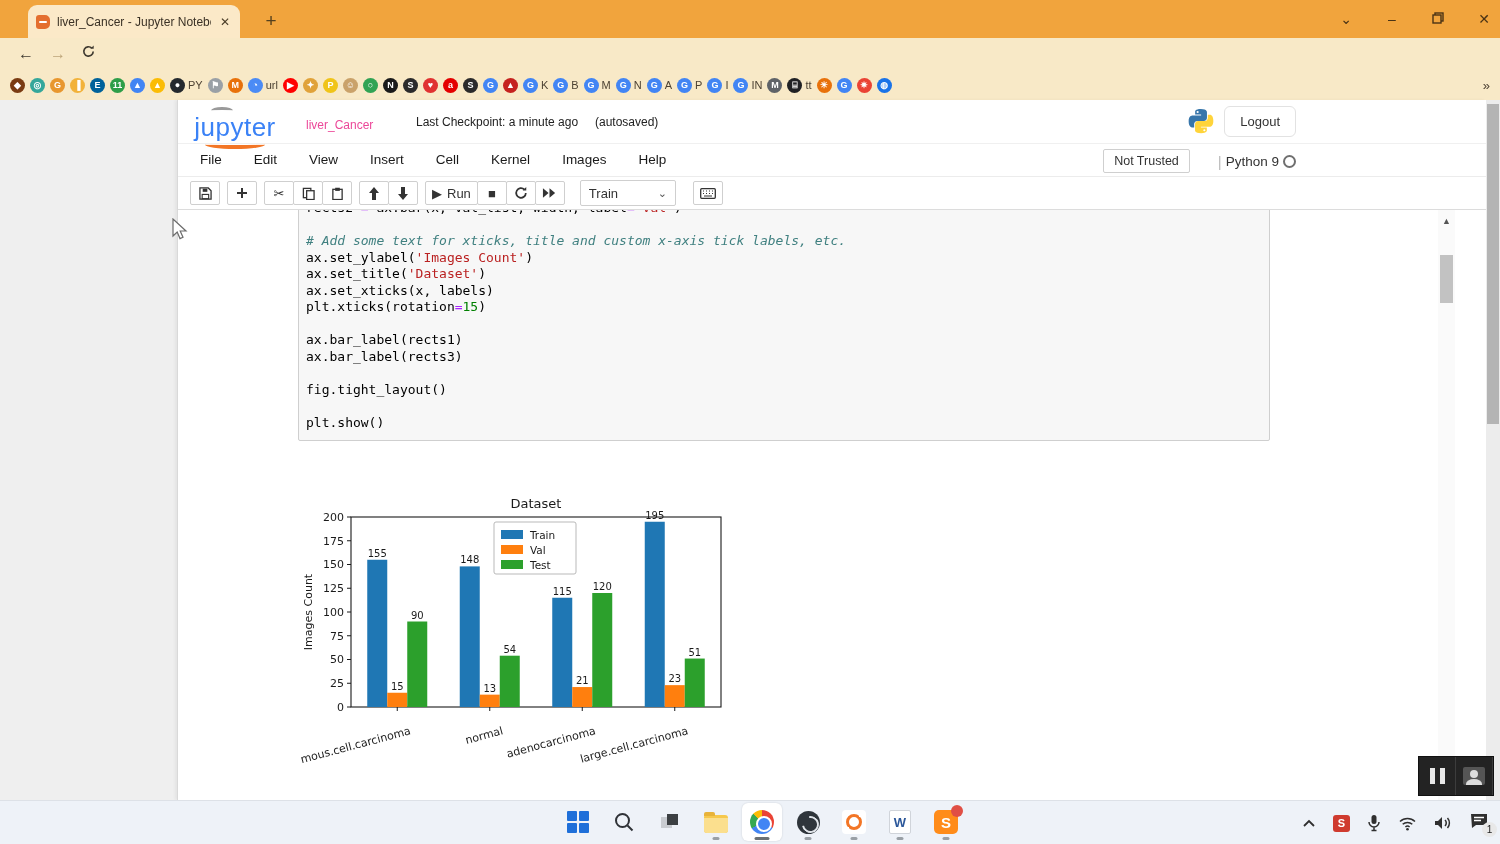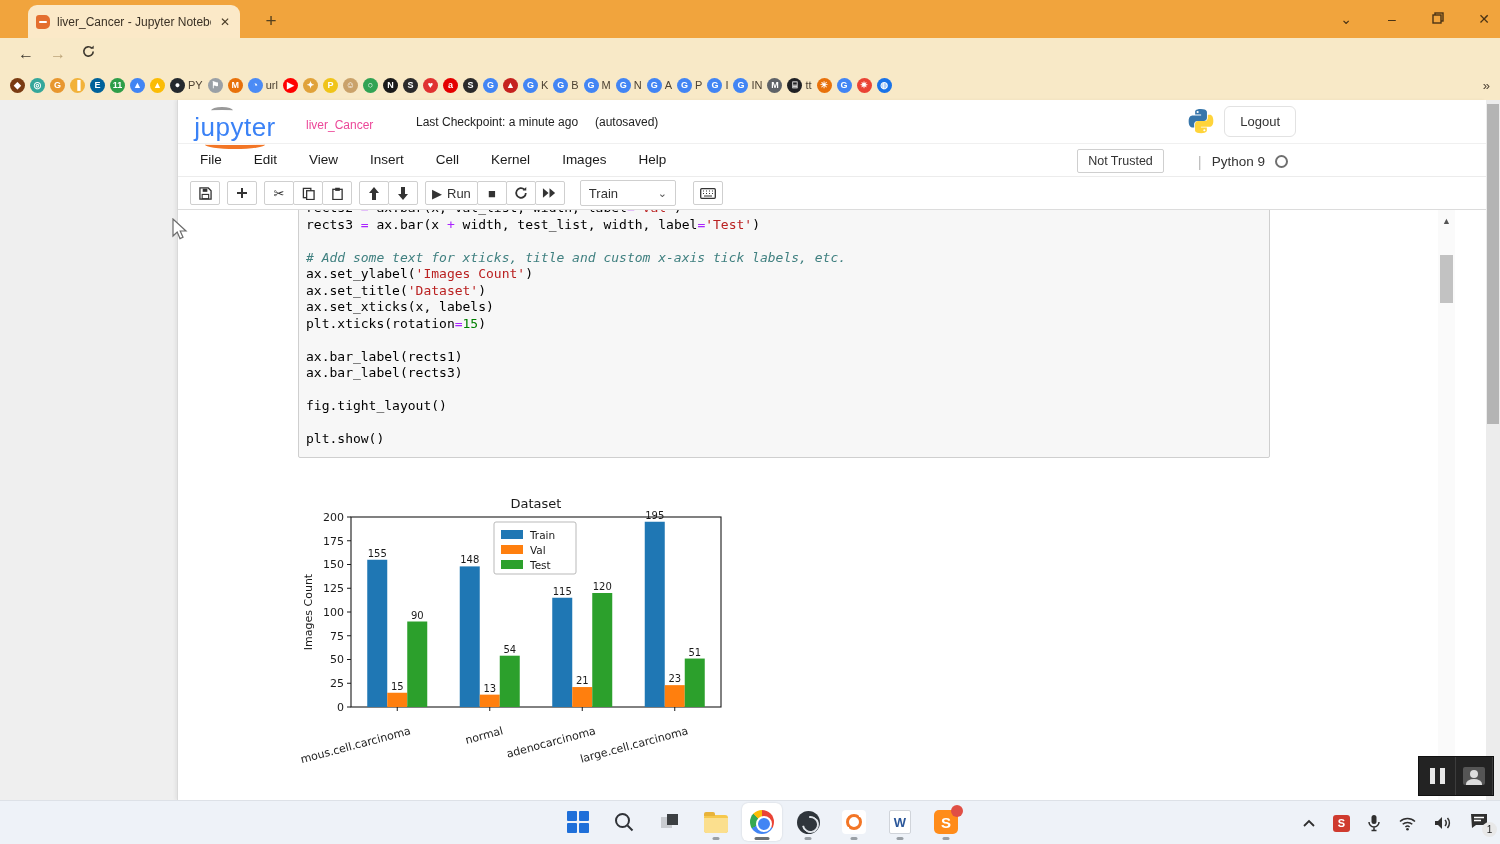--- a/index.html
+++ b/index.html
@@ -40,21 +40,21 @@
   .jp-logo .word { font-size:26px; color:#3b82f6; letter-spacing:0.5px; }
   .jp-logo .arc-bot { width:60px; height:9px; border-bottom:4px solid #f37626; border-radius:0 0 50% 50%; margin-top:-3px; }
   .nb-title { position:absolute; left:128px; top:18px; font-size:12px; color:#ec4899; }
   .checkpoint { position:absolute; left:238px; top:15px; font-size:12px; color:#222; }
   .autosaved { position:absolute; left:417px; top:15px; font-size:12px; color:#222; }
   .pylogo { position:absolute; right:272px; top:8px; }
   .logout { position:absolute; right:190px; top:6px; padding:7px 15px; background:#fff; border:1px solid #e2e2e2; border-radius:6px; font-size:13px; color:#333; }
 
   .jp-menubar { position:absolute; top:43px; left:0; right:0; height:34px; border-top:1px solid #f0f0f0; border-bottom:1px solid #ececec; display:flex; align-items:center; padding-left:6px; }
   .menu-item { padding:0 16px; font-size:13.5px; color:#1a1a1a; line-height:34px; }
-  .menu-right { position:absolute; right:198px; top:0; height:34px; display:flex; align-items:center; gap:10px; }
+  .menu-right { position:absolute; right:190px; top:0; height:34px; display:flex; align-items:center; gap:4px; }
   .not-trusted { border:1px solid #cfcfcf; border-radius:2px; background:#fff; padding:4px 10px; font-size:12.5px; color:#333; margin-right:24px; }
   .kdiv { color:#bbb; font-size:15px; }
   .kernel-name { font-size:13.5px; color:#333; }
   .kernel-ind { width:13px; height:13px; border:2px solid #6f6f6f; border-radius:50%; }
 
   .jp-toolbar { position:absolute; top:77px; left:0; right:0; height:33px; border-bottom:1px solid #dcdcdc; display:flex; align-items:center; padding-left:12px; gap:7px; }
   .tgroup { display:flex; }
   .tbtn { min-width:30px; height:24px; background:#fff; border:1px solid #cfcfcf; border-radius:2px; display:flex; align-items:center; justify-content:center; color:#333; font-size:13px; gap:5px; padding:0 6px; }
   .tgroup .tbtn + .tbtn { margin-left:-1px; }
   .cell-type-select { width:96px; height:26px; border:1px solid #cfcfcf; border-radius:2px; background:#fff; display:flex; align-items:center; justify-content:space-between; padding:0 8px; font-size:13px; color:#333; margin-left:8px; }
@@ -408,21 +408,20 @@
               <rect x="0.7" y="0.7" width="14.6" height="9.6" rx="1" fill="none" stroke="#333" stroke-width="1.3"></rect>
               <path d="M3 3h1M6 3h1M9 3h1M12 3h1M3 5.5h1M6 5.5h1M9 5.5h1M12 5.5h1M4 8h8" stroke="#333" stroke-width="1.2"></path>
             </svg>
       </div>
         </div>
     </div>
 
     <div class="nb-content">
       <div class="cell-input" id="code-cell">
           <div class="codeline"><span class="tok-t">rects2 </span><span class="tok-o">=</span><span class="tok-t"> ax.bar(x, val_list, width, label</span><span class="tok-o">=</span><span class="tok-s">'Val'</span><span class="tok-t">)</span></div>
-          <div class="codeline"><span class="tok-t">rects3 </span><span class="tok-o">=</span><span class="tok-t"> ax.bar(x </span><span class="tok-o">+</span><span class="tok-t"> width, test_list, width, label</span><span class="tok-o">=</span><span class="tok-s">'Test'</span><span class="tok-t">)</span></div>
           <div class="codeline">&nbsp;</div>
           <div class="codeline"><span class="tok-c"># Add some text for xticks, title and custom x-axis tick labels, etc.</span></div>
           <div class="codeline"><span class="tok-t">ax.set_ylabel(</span><span class="tok-s">'Images Count'</span><span class="tok-t">)</span></div>
           <div class="codeline"><span class="tok-t">ax.set_title(</span><span class="tok-s">'Dataset'</span><span class="tok-t">)</span></div>
           <div class="codeline"><span class="tok-t">ax.set_xticks(x, labels)</span></div>
           <div class="codeline"><span class="tok-t">plt.xticks(rotation</span><span class="tok-o">=</span><span class="tok-n">15</span><span class="tok-t">)</span></div>
           <div class="codeline">&nbsp;</div>
           <div class="codeline"><span class="tok-t">ax.bar_label(rects1)</span></div>
           <div class="codeline"><span class="tok-t">ax.bar_label(rects3)</span></div>
           <div class="codeline">&nbsp;</div>

